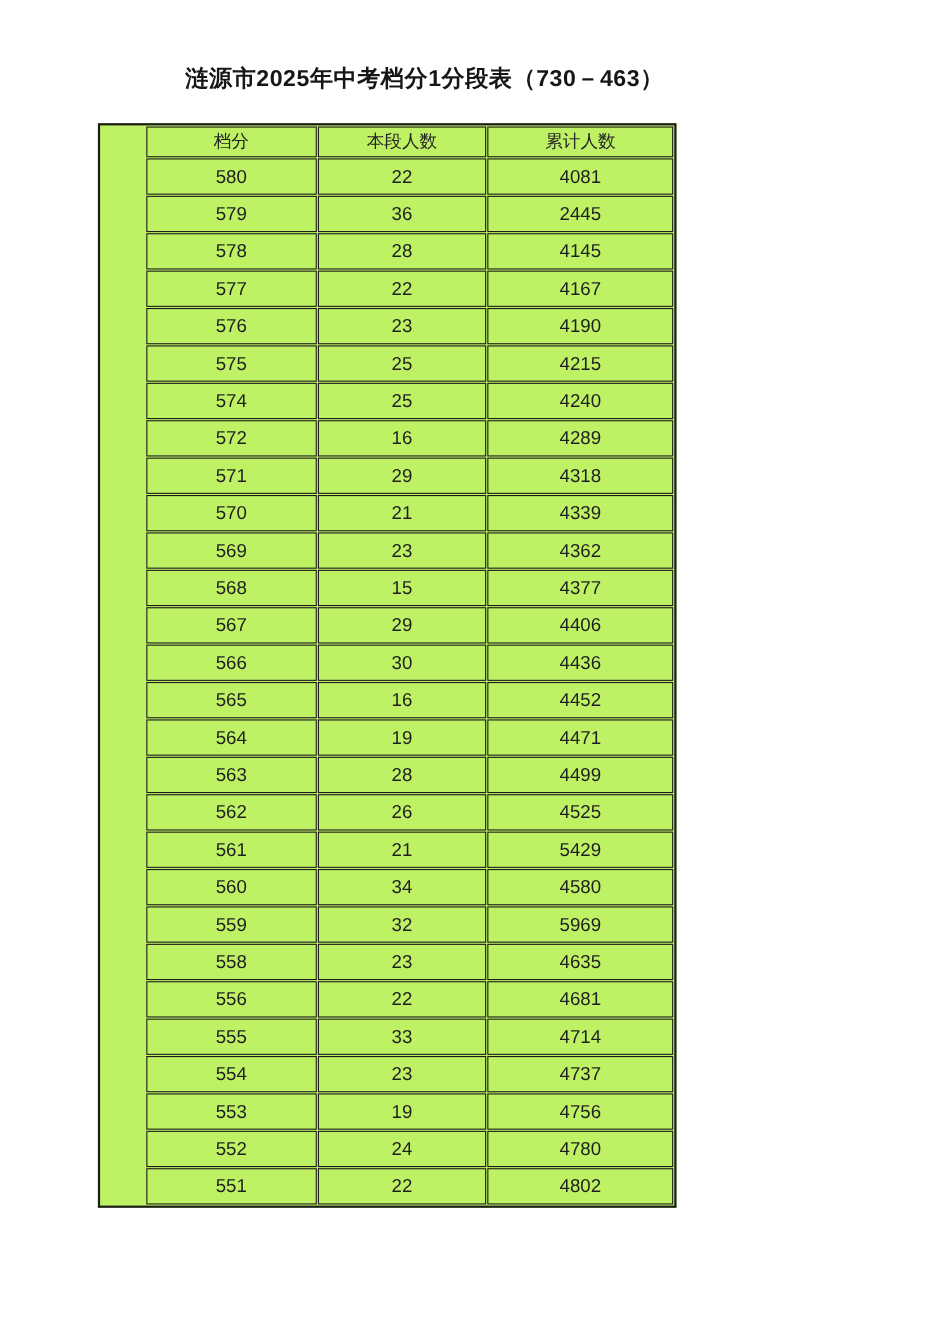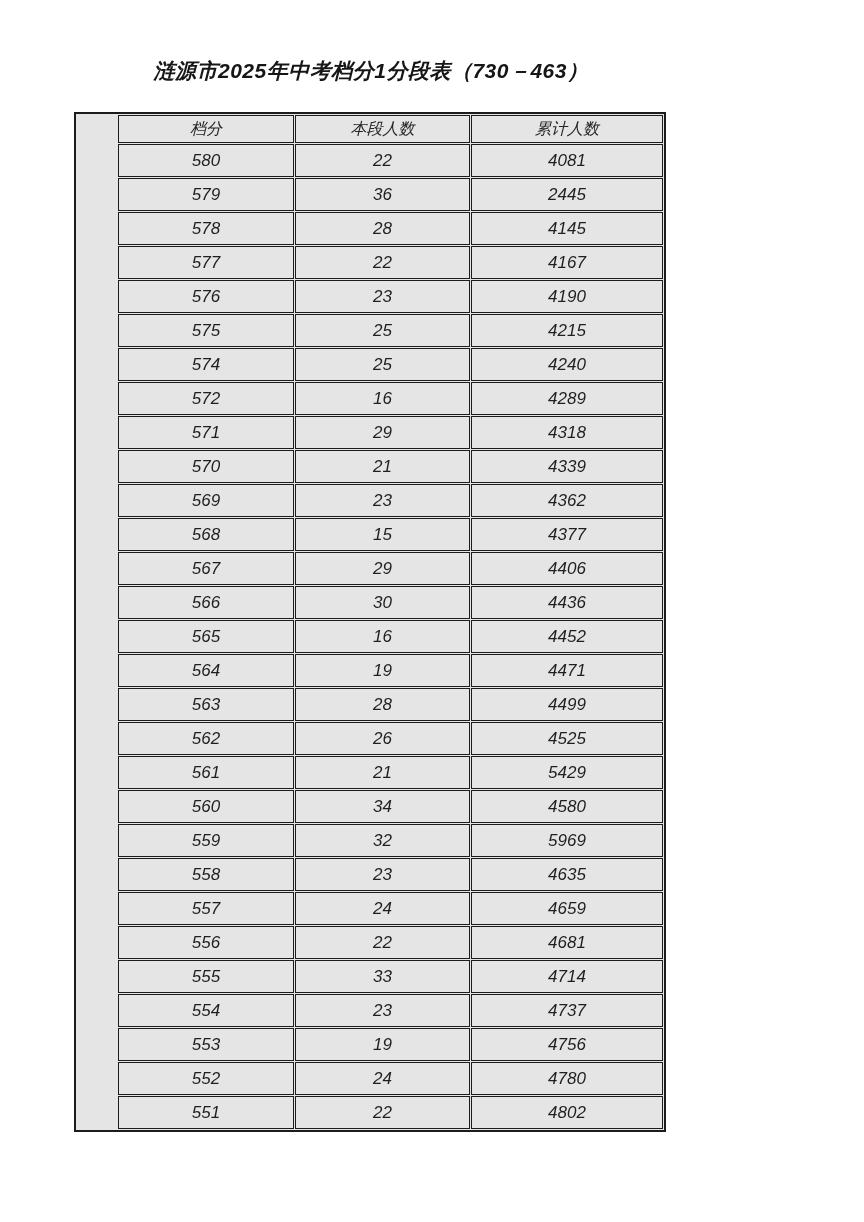--- a/index.html
+++ b/index.html
@@ -10,40 +10,39 @@
   body {
     width: 864px;
     height: 1222px;
     position: relative;
     font-family: "Liberation Sans", "DejaVu Sans", sans-serif;
     color: #1f1f1f;
     overflow: hidden;
   }
   .content {
     position: absolute;
-    left: 74px;
+    left: 89px;
     top: 57px;
     width: 594px;
-    font-style: italic;
   }
   .doc-title {
     margin: 0 0 27px 0;
     font-size: 21px;
     font-weight: bold;
     text-align: center;
     letter-spacing: 0.5px;
     color: #161616;
     white-space: nowrap;
   }
   table.score-table {
-    width: 592px;
+    width: 526px;
     border-collapse: separate;
     border-spacing: 1px;
     border: 2px solid #1c1c1c;
-    background: #e5e5e5;
+    background: #bef264;
     table-layout: fixed;
     padding-left: 41px;
   }
   table.score-table th {
     height: 26px;
     font-size: 16px;
     font-weight: normal;
     border: 1px solid #1c1c1c;
     text-align: center;
     vertical-align: middle;
@@ -185,25 +184,20 @@
           <td>559</td>
           <td>32</td>
           <td>5969</td>
         </tr>
         <tr>
           <td>558</td>
           <td>23</td>
           <td>4635</td>
         </tr>
         <tr>
-          <td>557</td>
-          <td>24</td>
-          <td>4659</td>
-        </tr>
-        <tr>
           <td>556</td>
           <td>22</td>
           <td>4681</td>
         </tr>
         <tr>
           <td>555</td>
           <td>33</td>
           <td>4714</td>
         </tr>
         <tr>

